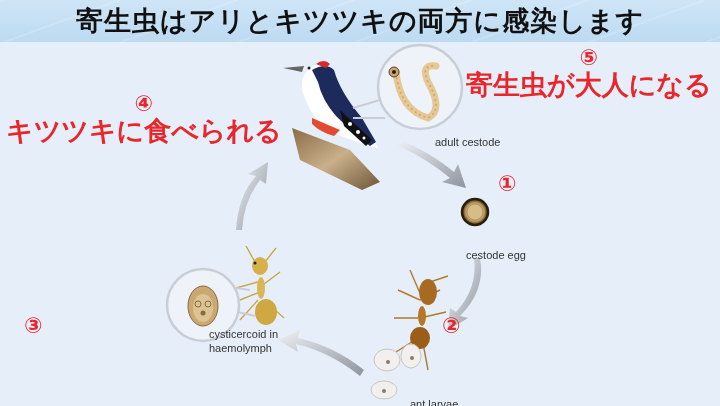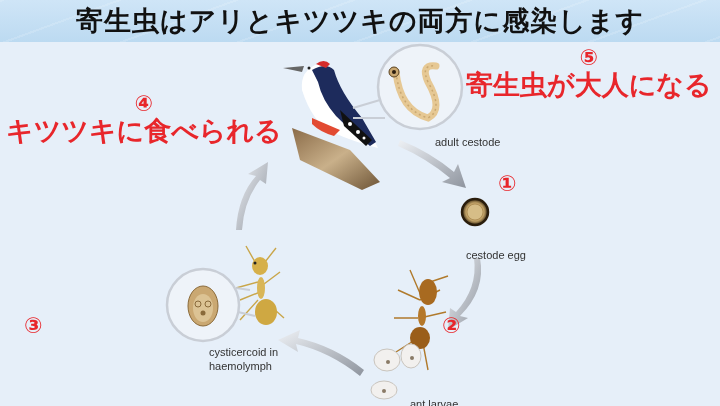--- a/index.html
+++ b/index.html
@@ -133,16 +133,16 @@
   <span class="txt">キツツキに食べられる</span>
 </div>
 <div class="label" style="left:466px; top:46px;">
   <span class="num">⑤</span>
   <span class="txt">寄生虫が大人になる</span>
 </div>
 
 <div class="caption" style="left:435px; top:135px;">adult cestode</div>
 <div class="caption" style="left:452px; top:248px;margin-left:14px;">cestode egg</div>
 <div class="caption" style="left:410px; top:397px;">ant larvae</div>
-<div class="caption" style="left:209px; top:345px;">
+<div class="caption" style="left:209px; top:327px;">
   <div>cysticercoid in</div>
   <div>haemolymph</div>
 </div>
 
 </body></html>

